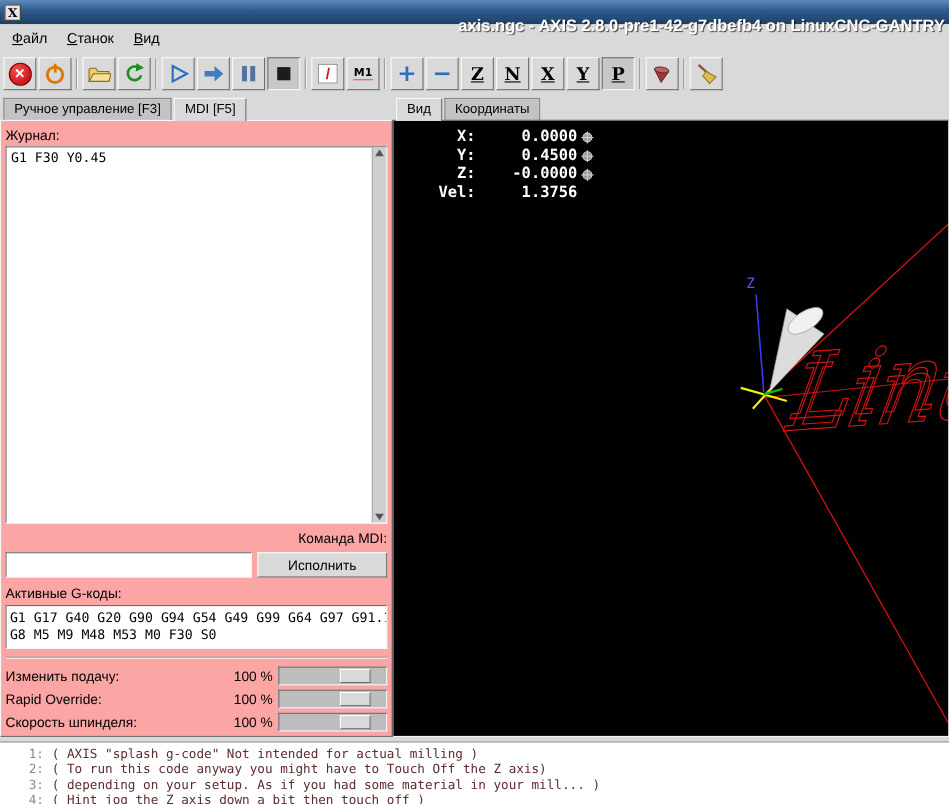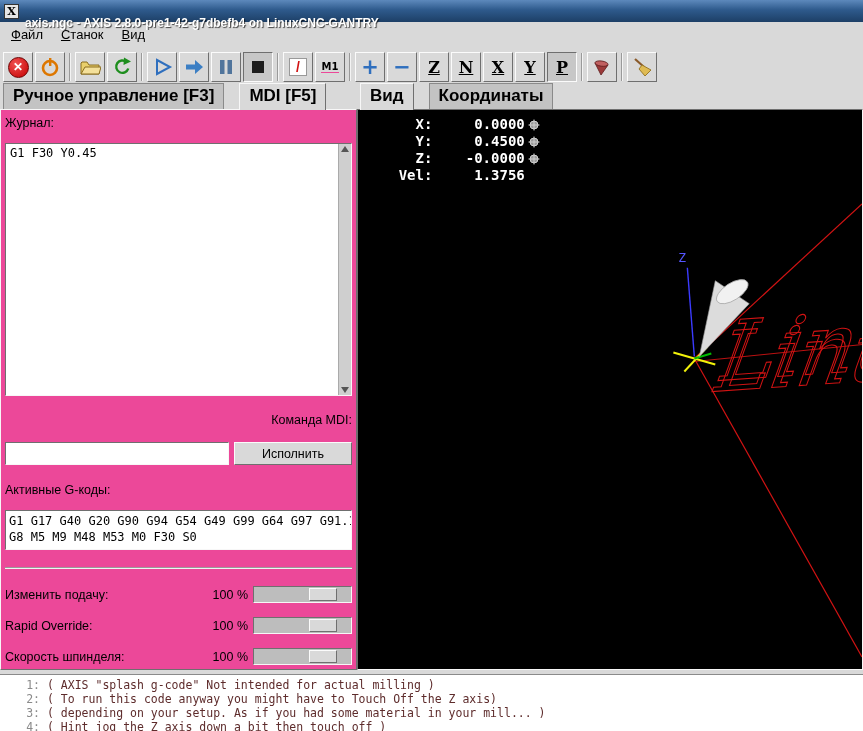--- a/index.html
+++ b/index.html
@@ -18,22 +18,22 @@
     display: flex; align-items: center;
     padding: 0 4px;
   }
   .title-icon {
     width: 15px; height: 15px; background: #e6e6e6; color: #000;
     border: 1px solid #333; font-family: "DejaVu Serif", serif;
     font-weight: bold; font-size: 11px; line-height: 13px; text-align: center;
     margin-right: 6px;
   }
   .title-text {
-    flex: 1; text-align: left; color: #fff; font-weight: bold;
-    font-size: 12px; text-shadow: 1px 1px 1px rgba(0,0,0,.7);
+    flex: 1; text-align: right; color: #fff; font-weight: bold;
+    font-size: 15px; text-shadow: 1px 1px 1px rgba(0,0,0,.7);
     white-space: nowrap; overflow: hidden; margin-top: 24px;
   }
   
   .menubar { height: 24px; display: flex; align-items: center; padding-left: 2px; background:#d9d9d9; }
   .menu-item { padding: 3px 9px; cursor: default; }
   .menu-item:first-letter { text-decoration: underline; }
   
   .toolbar { height: 42px; display: flex; align-items: center; padding: 4px 3px; background:#d9d9d9; }
   .tbtn {
     width: 30px; height: 30px; margin-right: 2px;
@@ -54,29 +54,28 @@
   .icon-letter { font-family: "DejaVu Serif", serif; font-weight: bold; font-size: 16px; text-decoration: underline; }
   .icon-m1 { font-family: "DejaVu Sans", sans-serif; font-weight: bold; font-size: 10px; border-bottom: 1px solid #ec4899; padding: 0 1px; }
   .icon-zoom { color: #2f6fbe; font-size: 21px; font-weight: bold; line-height: 20px; font-family:"DejaVu Sans",sans-serif; }
   .icon-slash { width:18px; height:18px; background:#fff; border:1px solid #999; color:#d11313; font-weight:bold; font-size:14px; display:flex; align-items:center; justify-content:center; }
   
   .main { display: flex; height: 582px; }
   .left-col { width: 357px; flex: none; display: flex; flex-direction: column; }
   .right-col { flex: 1; display: flex; flex-direction: column; min-width: 0; }
   .tabs { display: flex; height: 21px; align-items: flex-end; padding-left: 3px; }
   .tab {
-    padding: 2px 9px 3px; font-size: 17px; background: #c3c3c3;
-    border: 1px solid #8a8a8a; border-bottom: none; margin-right: 15px;
+    padding: 2px 9px 3px; font-size: 12px; background: #c3c3c3;
+    border: 1px solid #8a8a8a; border-bottom: none; margin-right: 2px;
     white-space: nowrap;
-    font-weight: bold;
   }
   .tab.active { background: #d9d9d9; border-color: #f7f7f7 #6f6f6f #d9d9d9 #f7f7f7; position: relative; padding-bottom: 4px; margin-bottom: -1px; z-index: 2; }
   .panel-body {
     flex: 1; border: 1px solid; border-color: #f7f7f7 #6f6f6f #6f6f6f #f7f7f7;
-    background: #ec4899; padding: 4px 4px 2px; display: flex; flex-direction: column; min-height: 0; gap: 10px;
+    background: #fca5a5; padding: 4px 4px 2px; display: flex; flex-direction: column; min-height: 0;
   }
   .section-label { font-size: 12.5px; margin: 2px 0 3px; }
   
   .journal { flex: 1; min-height: 0; background: #fff; border: 1px solid; border-color:#6f6f6f #f7f7f7 #f7f7f7 #6f6f6f; display: flex; }
   .journal-list { flex: 1; font-family: "DejaVu Sans Mono", monospace; font-size: 12px; padding: 2px 4px; }
   .vscroll { width: 13px; background: #cfcfcf; border-left: 1px solid #aaa; display: flex; flex-direction: column; justify-content: space-between; align-items: center; padding: 2px 0; }
   .arr { width: 0; height: 0; border-left: 4px solid transparent; border-right: 4px solid transparent; }
   .arr.up { border-bottom: 6px solid #555; }
   .arr.down { border-top: 6px solid #555; }
   

